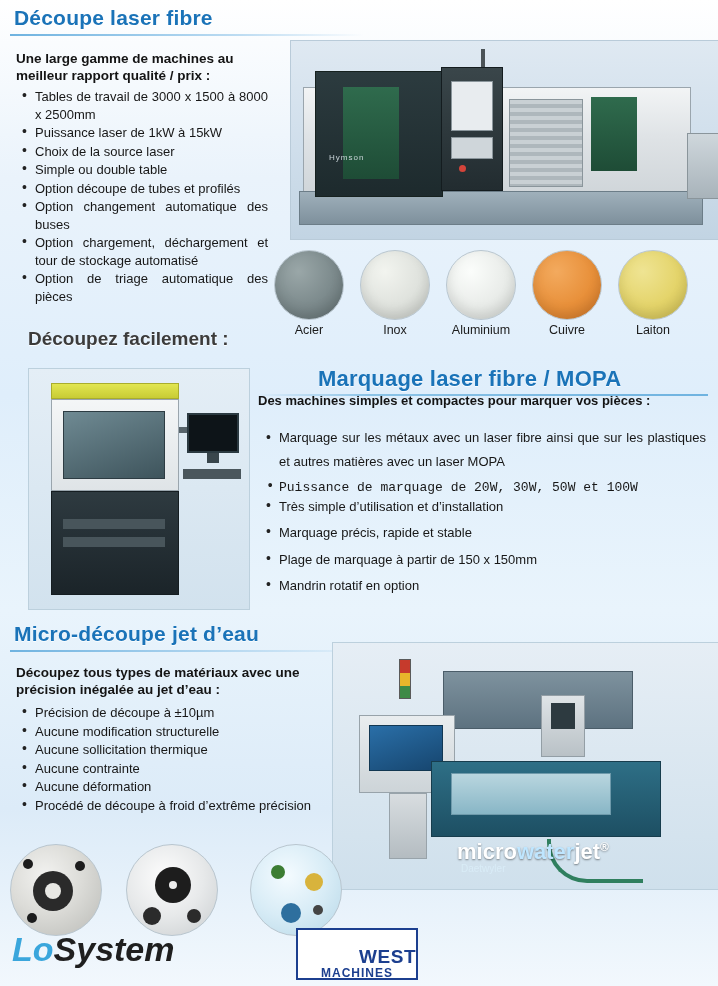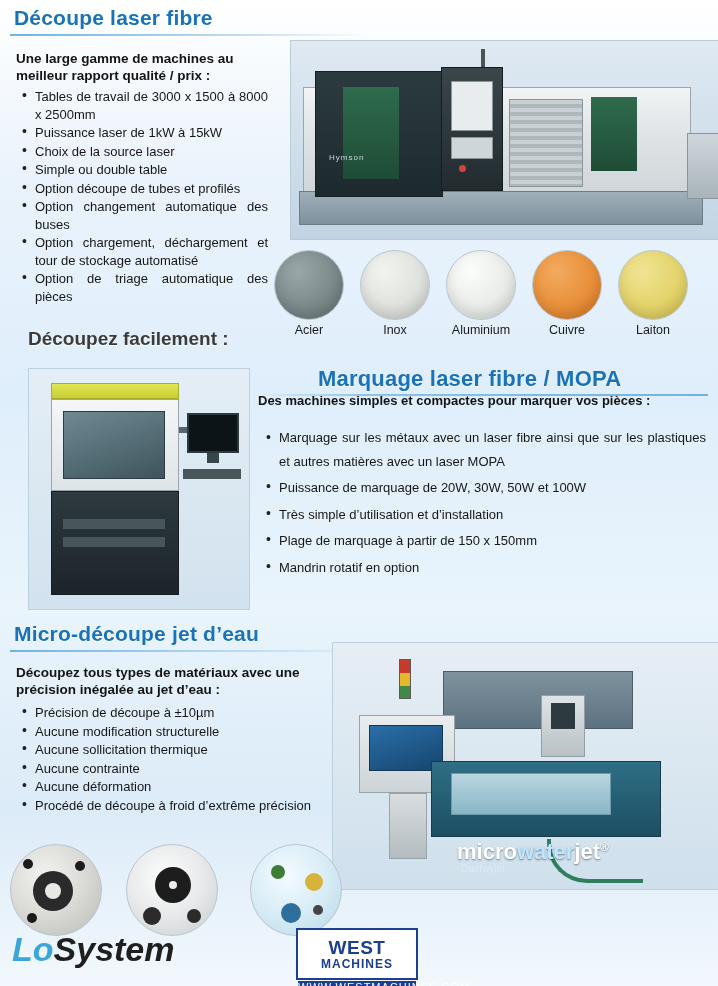--- a/index.html
+++ b/index.html
@@ -181,21 +181,21 @@
   
   .footer-logo {
     position:absolute; left:12px; top:930px; font-size:34px; font-weight:bold;
     font-style: italic; color:#1f1f1f;
   }
   .footer-logo .cyan { color:#3aa6dc; }
   .west {
     position:absolute; left:296px; top:928px; width:122px; height:52px;
     background:#ffffff; border:2px solid #1c3f8f; text-align:center;
   }
-  .west .w1 { color:#1c3f8f; font-weight:bold; font-size:19px; line-height:20px; margin-top:8px; letter-spacing:0.5px; }
+  .west .w1 { color:#1c3f8f; font-weight:bold; font-size:19px; line-height:20px; margin-top:17px; letter-spacing:0.5px;text-align:right; }
   .west .w2 { color:#1c3f8f; font-weight:bold; font-size:12px; line-height:12px; letter-spacing:1px; }
   .west .w3 { background:#1c3f8f; color:#ffffff; font-size:11px; letter-spacing:1px; margin-top:11px; }
 </style>
 </head>
 <body>
 
 <div class="page">
 
   <div class="sec-title" style="left:14px; top:6px;">Découpe laser fibre</div>
   <div class="rule" style="left:10px; top:34px; width:354px;"></div>
@@ -254,22 +254,23 @@
 
   <div style="position:absolute; left:28px; top:328px; font-size:19px; font-weight:bold; color:#3b3b3b; text-shadow:0 1px 0 rgba(255,255,255,0.85);">Découpez facilement :</div>
 
   <div class="sec-title" style="left:318px; top:366px; font-size:22px;">Marquage laser fibre / MOPA</div>
   <div class="rule" style="left:256px; top:394px; width:452px; background:linear-gradient(90deg, rgba(255,255,255,0) 0%, #8cc3e6 25%, #6fb3e0 100%);"></div>
 
   <div class="intro" style="left:258px; top:392px; width:446px; font-size:13px;">Des machines simples et compactes pour marquer vos pièces :</div>
 
   <ul class="bullets" style="left:262px; top:426px; width:444px;">
     <li style="line-height:24px; margin-bottom:5px;">Marquage sur les métaux avec un laser fibre ainsi que sur les plastiques et autres matières avec un laser MOPA</li>
-    <li style="margin-bottom:9px;">Puissance de marquage de 20W, 30W, 50W et 100W</li>
+    <li style="margin-bottom:1px;font-family:Liberation Mono, monospace;">Puissance de marquage de 20W, 30W, 50W et 100W</li>
     <li style="margin-bottom:9px;">Très simple d’utilisation et d’installation</li>
+    <li style="margin-bottom:9px;">Marquage précis, rapide et stable</li>
     <li style="margin-bottom:9px;">Plage de marquage à partir de 150 x 150mm</li>
     <li style="margin-bottom:20px;">Mandrin rotatif en option</li>
   </ul>
 
   <div class="mark-machine">
     <div class="mm-top"></div>
     <div class="mm-cab"></div>
     <div class="mm-glass"></div>
     <div class="mm-base"></div>
     <div class="mm-drawer"></div>

